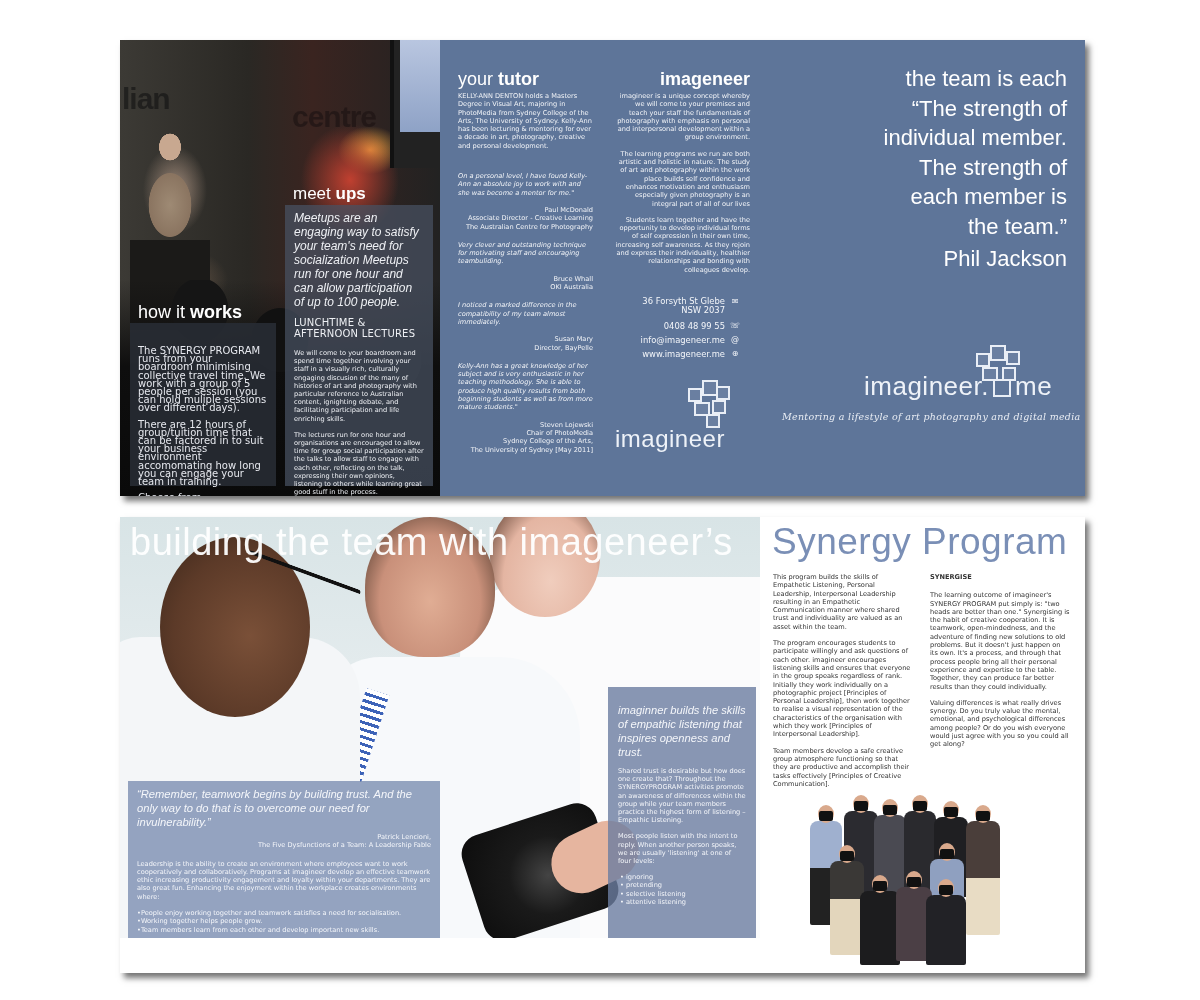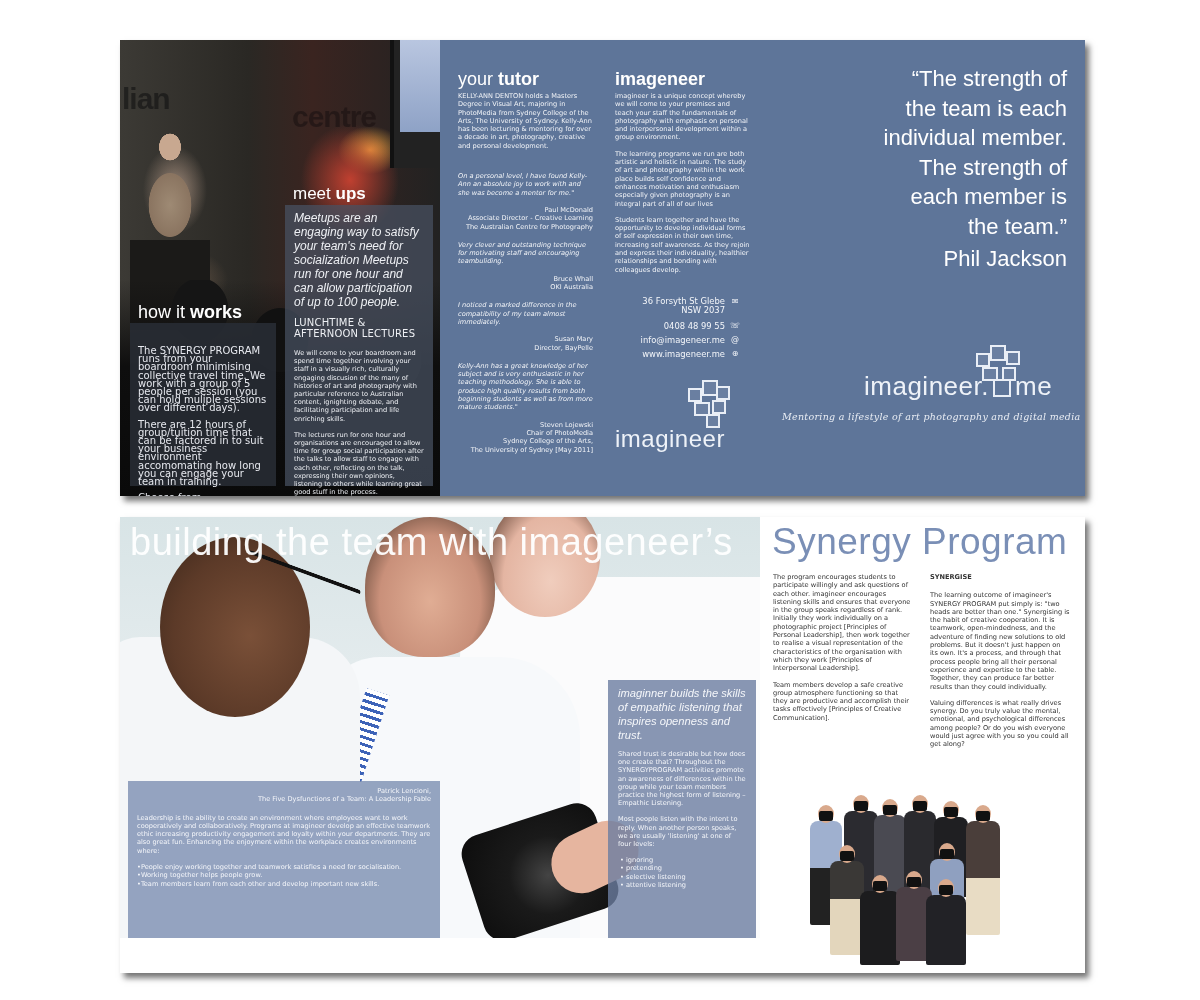--- a/index.html
+++ b/index.html
@@ -56,21 +56,21 @@
   .blue-panel { position: absolute; left: 320px; top: 0; width: 645px; height: 456px; background: #5e7599; }
 
   .tutor-col { position: absolute; left: 18px; top: 28px; width: 135px; font-size: 6.6px; line-height: 8.3px; color: #f2f4f8; }
   .col-h { font-family: "Liberation Sans", sans-serif; font-size: 18px; line-height: 22px; font-weight: 300; margin-bottom: 2px; color: #fff; }
   .col-h b { font-weight: bold; }
   .tutor-col .intro { margin-bottom: 22px; }
   .testimonial { margin-bottom: 10px; }
   .testimonial .q { font-style: italic; margin-bottom: 9px; }
   .testimonial .who { text-align: right; }
 
-  .imag-col { position: absolute; left: 175px; top: 28px; width: 135px; font-size: 6.6px; line-height: 8.3px; color: #f2f4f8; }
+  .imag-col { position: absolute; left: 175px; top: 28px; width: 135px; font-size: 6.6px; line-height: 8.3px; color: #f2f4f8; text-align: right; }
   .imag-col .col-h { font-weight: bold; }
   .imag-col p { margin-bottom: 8px; }
 
   .contact { position: absolute; left: 175px; top: 257px; width: 125px; font-size: 8.4px; line-height: 14px; text-align: right; color: #f4f6fa; }
   .contact .row { display: flex; justify-content: flex-end; align-items: center; gap: 5px; }
   .contact .ico { width: 10px; text-align: center; font-size: 8px; }
   .contact .row.two { line-height: 9px; }
 
   .logo-mark { position: absolute; width: 52px; height: 52px; }
   .logo-mark .sq { position: absolute; border: 2px solid #e9eef6; background: rgba(255,255,255,0.08); }
@@ -102,22 +102,22 @@
   .headline { position: absolute; left: 10px; top: 4px; font-family: "Liberation Sans", sans-serif; font-weight: 300; font-size: 38px; color: rgba(255,255,255,0.95); letter-spacing: 0.5px; white-space: nowrap; }
 
   .quote-box { position: absolute; left: 8px; top: 264px; width: 312px; height: 185px;
     background: rgba(120,140,175,0.78); padding: 6px 9px; color: #f4f6fa; }
   .quote-box .lead { font-family: "Liberation Sans", sans-serif; font-style: italic; font-size: 11.2px; line-height: 14px; margin-bottom: 4px; }
   .quote-box .cite { text-align: right; font-size: 6.6px; line-height: 8.3px; margin-bottom: 10px; }
   .quote-box p { font-size: 6.6px; line-height: 8.3px; margin-bottom: 8px; }
   .quote-box ul { list-style: none; font-size: 6.6px; line-height: 8.3px; }
   .quote-box li::before { content: "\2022 "; }
 
-  .empathy-box { position: absolute; left: 488px; top: 163px; width: 148px; height: 287px;
-    background: rgba(108,125,160,0.80); padding: 6px 10px; color: #f4f6fa; }
+  .empathy-box { position: absolute; left: 488px; top: 170px; width: 148px; height: 287px;
+    background: rgba(108,125,160,0.80); padding: 16px 10px; color: #f4f6fa; }
   .empathy-box .lead { font-family: "Liberation Sans", sans-serif; font-style: italic; font-size: 11.2px; line-height: 14px; margin-bottom: 8px; }
   .empathy-box p { font-size: 6.6px; line-height: 8.2px; margin-bottom: 8px; }
   .empathy-box ul { list-style: none; font-size: 6.6px; line-height: 8.2px; padding-left: 2px; }
   .empathy-box li::before { content: "\2022  "; }
 
   .synergy-page { position: absolute; left: 640px; top: 0; width: 325px; height: 456px; background: #ffffff; color: #2c2c2c; }
   .syn-title { position: absolute; left: 12px; top: 4px; font-family: "Liberation Sans", sans-serif; font-weight: 300; font-size: 37px; color: #7a8fb6; letter-spacing: 0.5px; white-space: nowrap; }
   .syn-col { position: absolute; top: 56px; width: 140px; font-size: 6.6px; line-height: 8.3px; color: #333; }
   .syn-col p { margin-bottom: 8px; }
   .syn-col .sh { font-weight: bold; margin-bottom: 10px; }
@@ -241,22 +241,22 @@
       <div class="sq" style="left:0; top:8px; width:14px; height:14px;"></div>
       <div class="sq" style="left:14px; top:0; width:16px; height:16px;"></div>
       <div class="sq" style="left:28px; top:6px; width:14px; height:14px;"></div>
       <div class="sq" style="left:6px; top:22px; width:16px; height:14px;"></div>
       <div class="sq" style="left:24px; top:20px; width:14px; height:14px;"></div>
       <div class="sq" style="left:18px; top:34px; width:14px; height:14px;"></div>
     </div>
     <div class="logo-word" style="left:175px; top:385px; font-size:24px;">imagineer</div>
 
     <div class="quote-big">
+      <div>the team is each</div>
       <div>“The strength of</div>
-      <div>the team is each</div>
       <div>individual member.</div>
       <div>The strength of</div>
       <div>each member is</div>
       <div>the team.”</div>
     </div>
     <div class="quote-author">Phil Jackson</div>
 
     <div class="logo-mark" style="left:536px; top:305px;">
       <div class="sq" style="left:0; top:8px; width:14px; height:14px;"></div>
       <div class="sq" style="left:14px; top:0; width:16px; height:16px;"></div>
@@ -281,20 +281,21 @@
     <div class="head-m"></div>
     <div class="shirt-l"></div>
     <div class="head-l"></div>
     <div class="glasses"></div>
     <div class="camera"></div>
     <div class="hand"></div>
 
     <div class="headline">building the team with imageneer’s</div>
 
     <div class="quote-box">
+      <div class="lead">“Remember, teamwork begins by building trust. And the only way to do that is to overcome our need for invulnerability.”</div>
       <div class="cite">
         <div>Patrick Lencioni,</div>
         <div>The Five Dysfunctions of a Team: A Leadership Fable</div>
       </div>
       <p>Leadership is the ability to create an environment where employees want to work cooperatively and collaboratively. Programs at imagineer develop an effective teamwork ethic increasing productivity engagement and loyalty within your departments. They are also great fun. Enhancing the enjoyment within the workplace creates environments where:</p>
       <ul>
         <li>People enjoy working together and teamwork satisfies a need for socialisation.</li>
         <li>Working together helps people grow.</li>
         <li>Team members learn from each other and develop important new skills.</li>
       </ul>
@@ -310,20 +311,21 @@
         <li>selective listening</li>
         <li>attentive listening</li>
       </ul>
     </div>
   </div>
 
   <div class="synergy-page">
     <div class="syn-title">Synergy Program</div>
 
     <div class="syn-col" style="left:13px;">
+      <p>This program builds the skills of Empathetic Listening, Personal Leadership, Interpersonal Leadership resulting in an Empathetic Communication manner where shared trust and individuality are valued as an asset within the team.</p>
       <p>The program encourages students to participate willingly and ask questions of each other. imagineer encourages listening skills and ensures that everyone in the group speaks regardless of rank. Initially they work individually on a photographic project [Principles of Personal Leadership], then work together to realise a visual representation of the characteristics of the organisation with which they work [Principles of Interpersonal Leadership].</p>
       <p>Team members develop a safe creative group atmosphere functioning so that they are productive and accomplish their tasks effectively [Principles of Creative Communication].</p>
     </div>
 
     <div class="syn-col" style="left:170px;">
       <div class="sh">SYNERGISE</div>
       <p>The learning outcome of imagineer's SYNERGY PROGRAM put simply is: "two heads are better than one." Synergising is the habit of creative cooperation. It is teamwork, open-mindedness, and the adventure of finding new solutions to old problems. But it doesn't just happen on its own. It's a process, and through that process people bring all their personal experience and expertise to the table. Together, they can produce far better results than they could individually.</p>
       <p>Valuing differences is what really drives synergy. Do you truly value the mental, emotional, and psychological differences among people? Or do you wish everyone would just agree with you so you could all get along?</p>
     </div>
 

